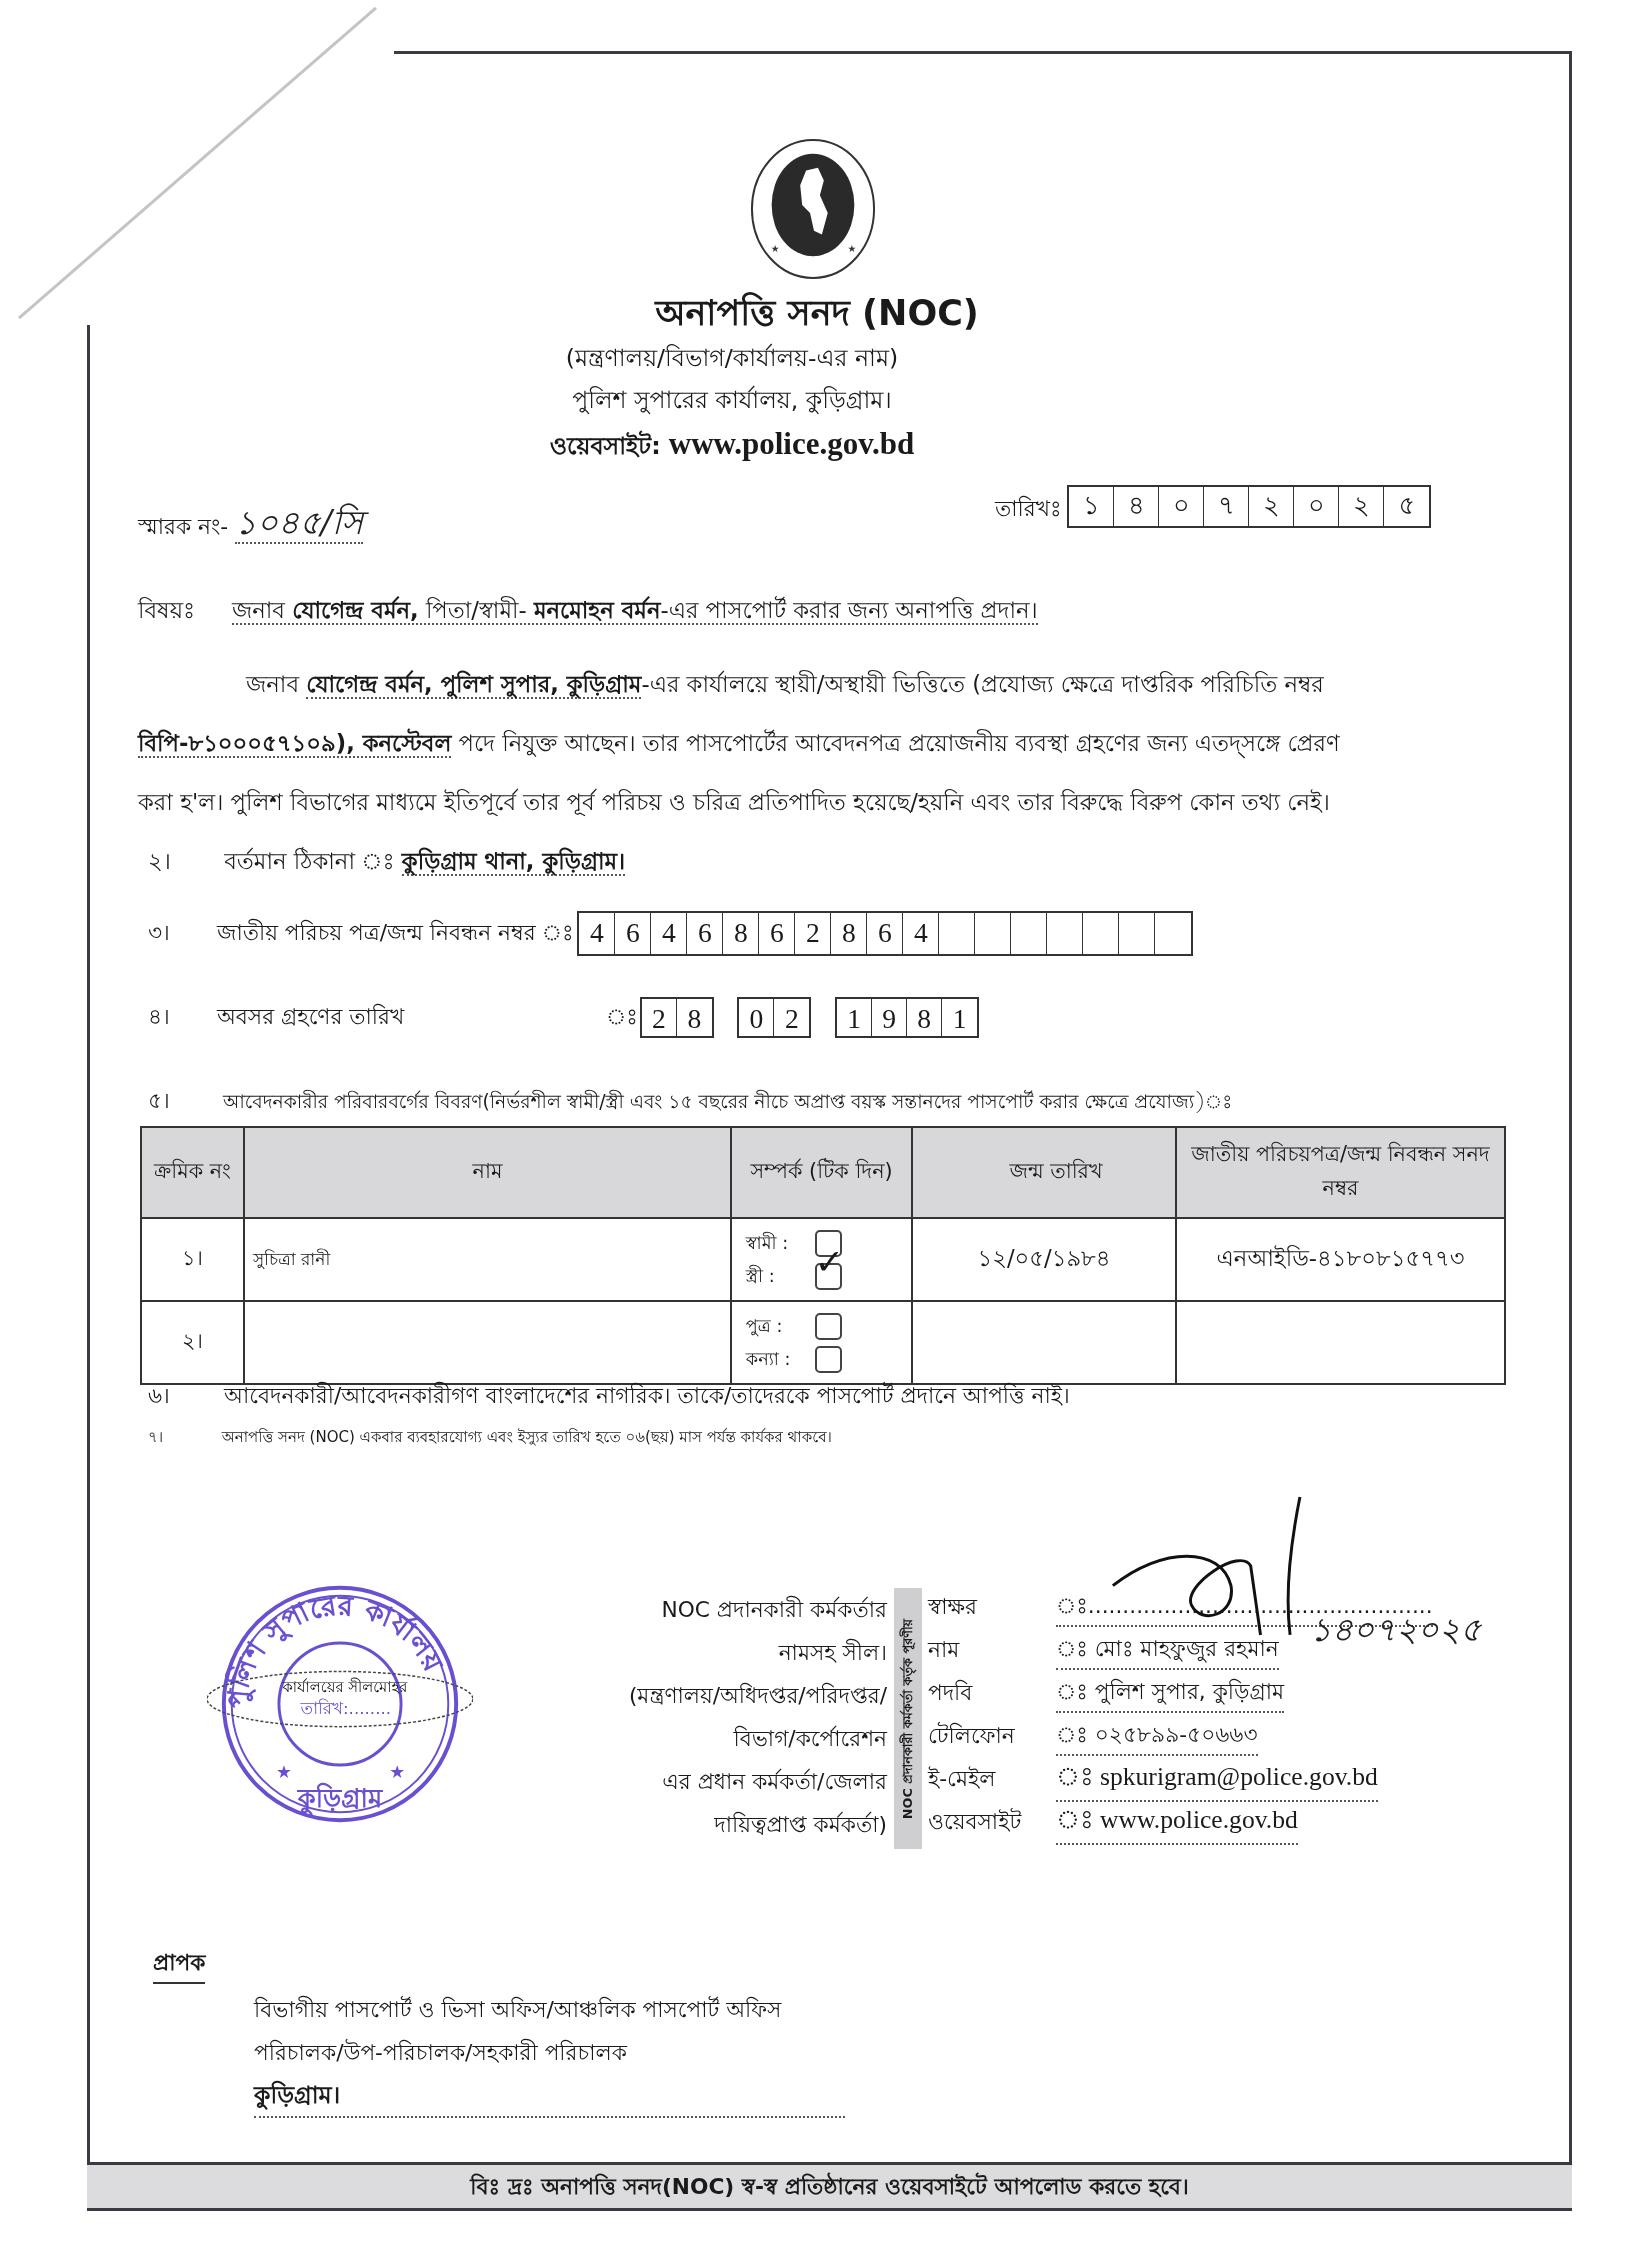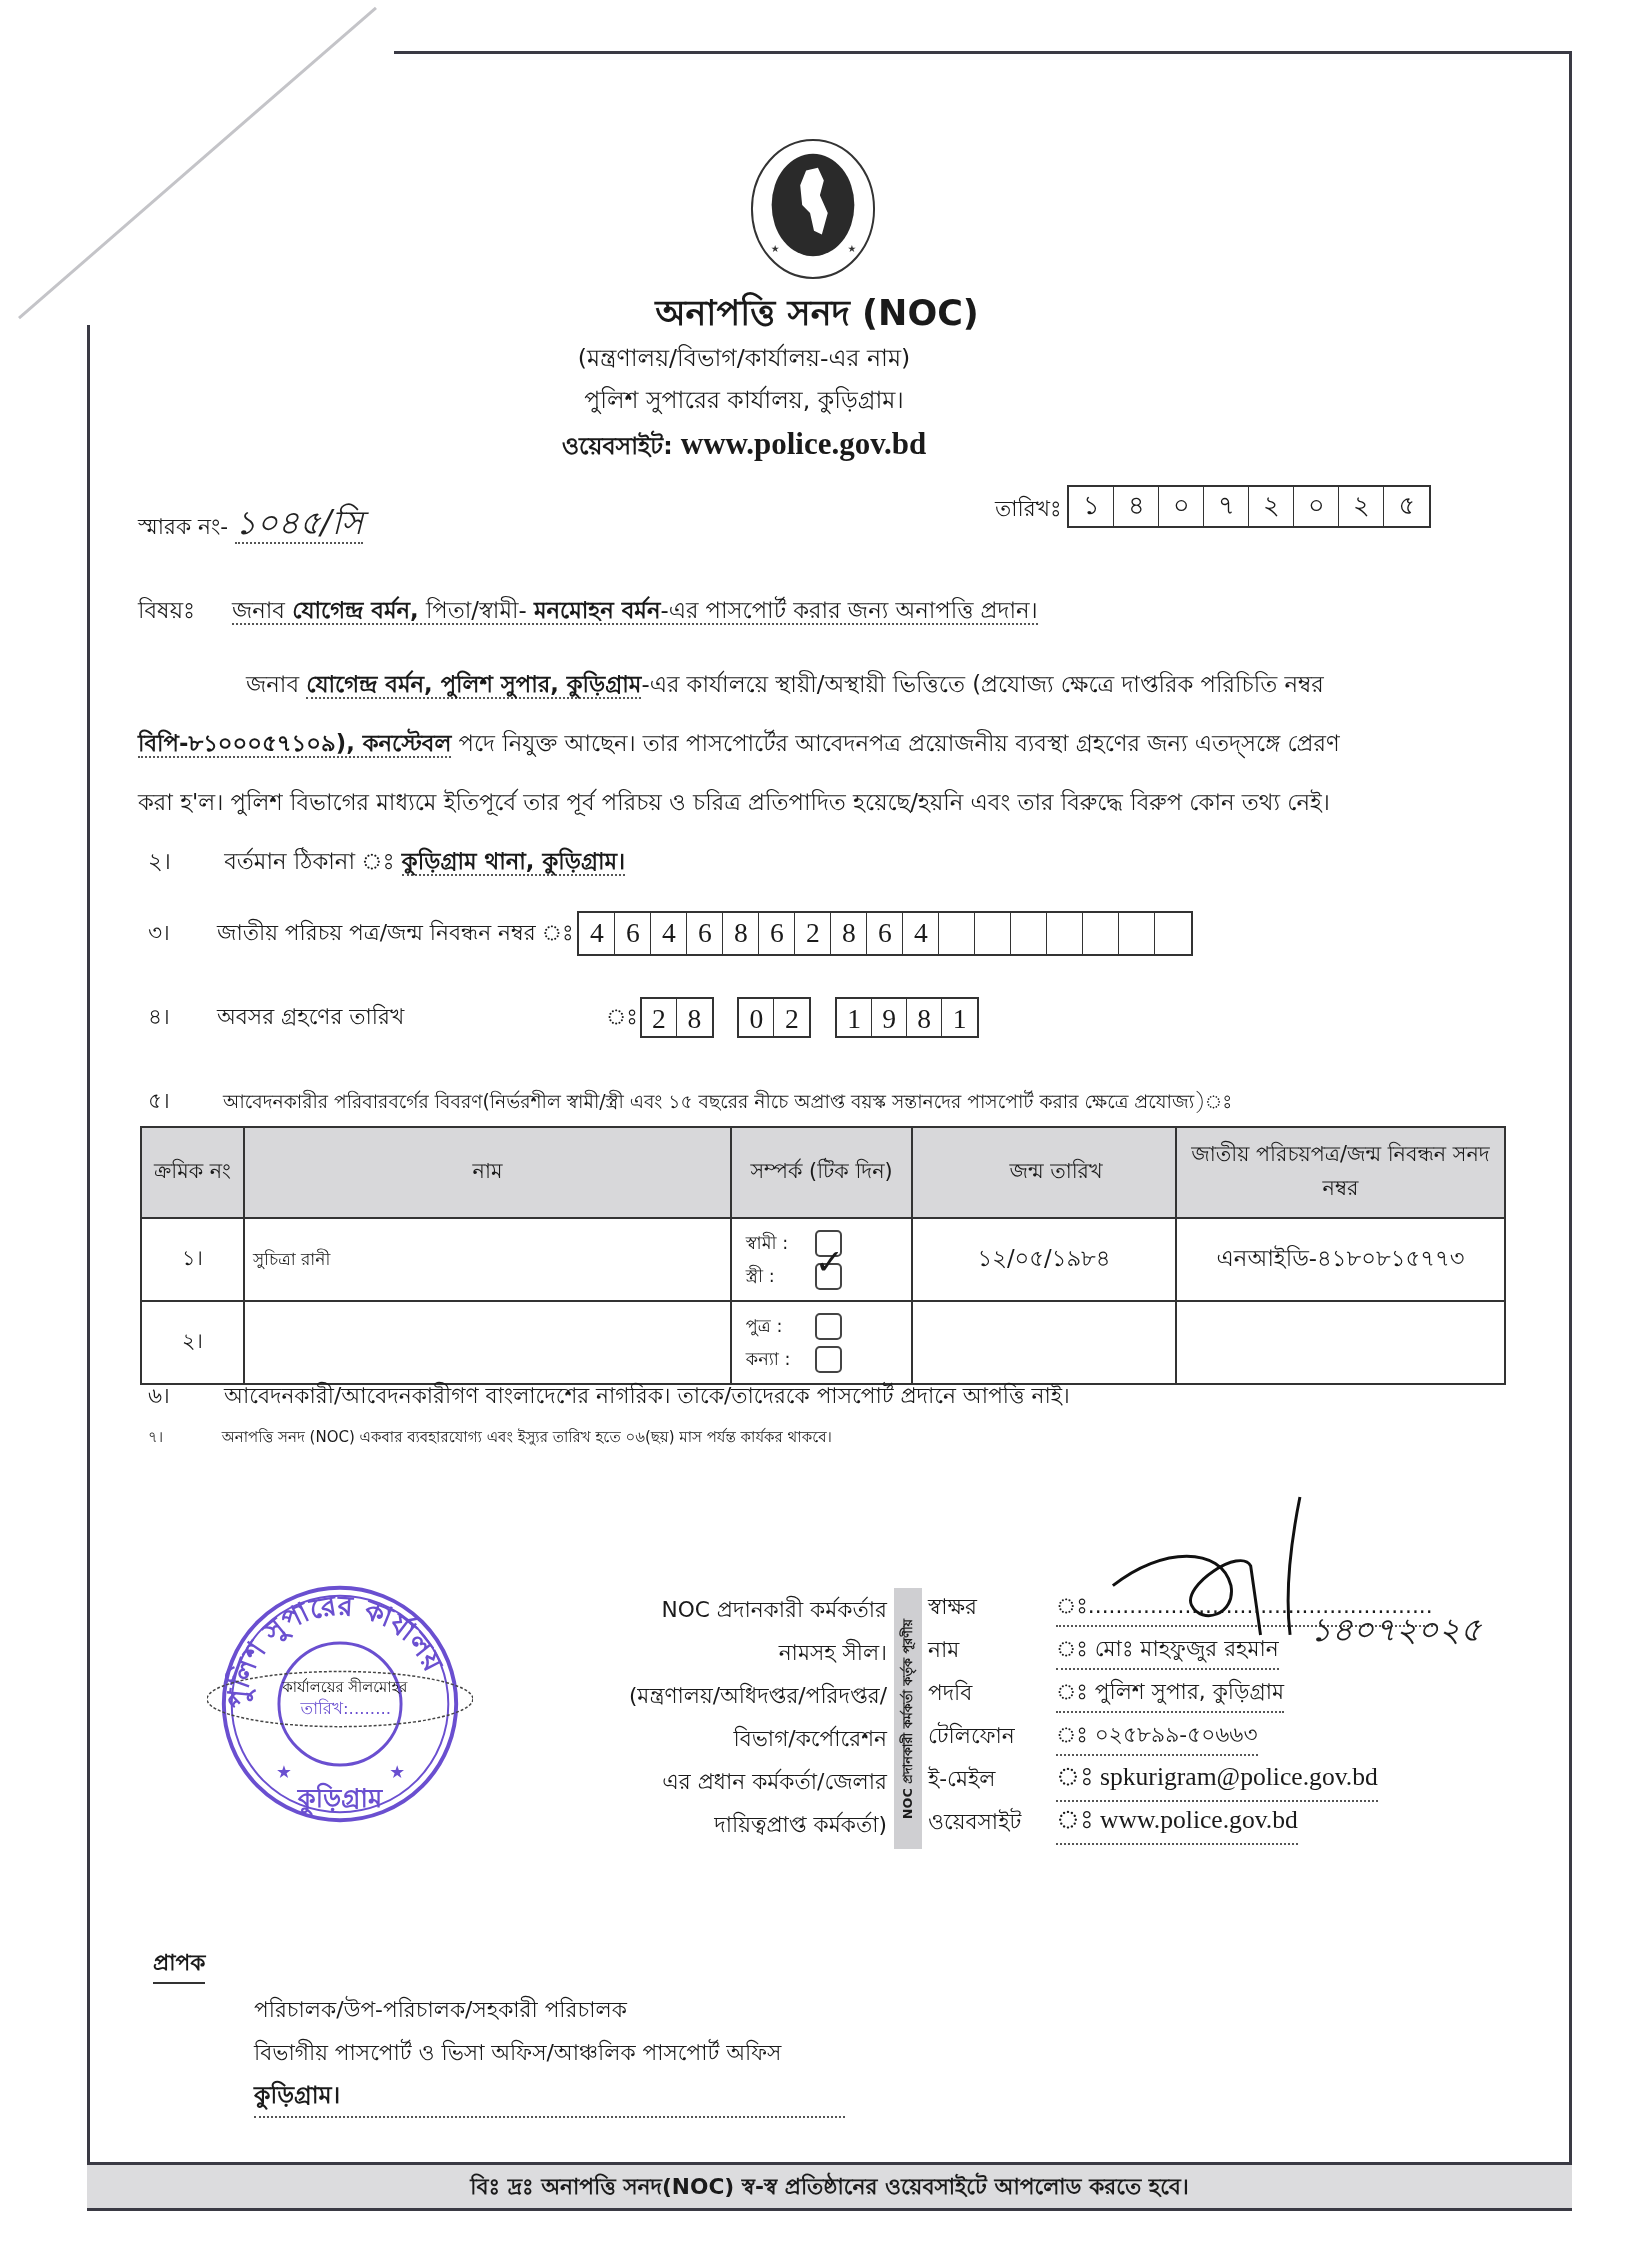--- a/index.html
+++ b/index.html
@@ -7,21 +7,21 @@
          font-family:"DejaVu Sans", "Liberation Sans", sans-serif; color:#1a1a1a; }
   .frame { position:absolute; left:87px; top:51px; width:1485px; height:2157px;
            border:3px solid #3a3a44; border-bottom:none; box-sizing:border-box; }
   .fold { position:absolute; left:0; top:0; width:394px; height:325px; background:#ffffff; }
   .fold-line { position:absolute; left:17.7px; top:317px; width:473px; height:3px; background:#c4c4c8;
                transform-origin:0 0; transform:rotate(-41deg); }
   .abs { position:absolute; }
   .center { text-align:center; }
   .emblem { left:749px; top:136px; width:128px; height:146px; }
   .title { left:0; width:1634px; top:286px; font-size:35px; font-weight:bold; }
-  .sub { left:12px; width:1464px; font-size:23.6px; }
+  .sub { left:0; width:1464px; font-size:23.6px; }
   .line-lbl { font-size:21.7px; }
   .dotted { border-bottom:2px dotted #555; }
   .hand { font-family:"DejaVu Serif", serif; font-style:italic; font-size:33px; color:#222; }
   .boxrow { display:flex; border:2px solid #333; }
   .boxrow .cell { border-right:1px solid #333; text-align:center; box-sizing:border-box; }
   .boxrow .cell:last-child { border-right:none; }
   .para { font-size:22.7px; line-height:59px; }
   .bold { font-weight:bold; }
   table.fam { border-collapse:collapse; position:absolute; left:140px; top:1126px; width:1366px; font-size:20.7px; }
   table.fam th { background:#d8d8da; border:2px solid #333; font-weight:normal; height:87px; }
@@ -258,19 +258,19 @@
   </div>
 <div class="abs" style="left:1103px;top:1487px;">
   <svg width="256" height="158" viewBox="0 0 260 160">
     <path d="M10 100 C 60 60, 120 60, 130 100 C 135 130, 100 140, 90 120 C 80 100, 140 60, 150 80 L 160 150 M 200 10 C 190 60, 185 110, 190 150" fill="none" stroke="#111" stroke-width="3"></path>
   </svg>
 </div>
 <div class="abs hand" style="left:1310px;top:1604px;font-size:33px;">১৪০৭২০২৫</div>
 
 <div class="abs bold" style="left:153px;top:1946px;font-size:21.7px;border-bottom:2px solid #333;">প্রাপক</div>
 <div class="abs" style="left:254px;top:1988px;font-size:21.7px;line-height:43px;" id="recipient-lines">
+    <div>বিভাগীয় পাসপোর্ট ও ভিসা অফিস/আঞ্চলিক পাসপোর্ট অফিস</div>
     <div>পরিচালক/উপ-পরিচালক/সহকারী পরিচালক</div>
-    <div>বিভাগীয় পাসপোর্ট ও ভিসা অফিস/আঞ্চলিক পাসপোর্ট অফিস</div>
   </div>
 <div class="abs bold dotted" style="left:254px;top:2077px;width:591px;font-size:23.6px;">কুড়িগ্রাম।</div>
 
 <div class="abs footer">বিঃ দ্রঃ অনাপত্তি সনদ(NOC) স্ব-স্ব প্রতিষ্ঠানের ওয়েবসাইটে আপলোড করতে হবে।</div>
 
 
 </body></html>

